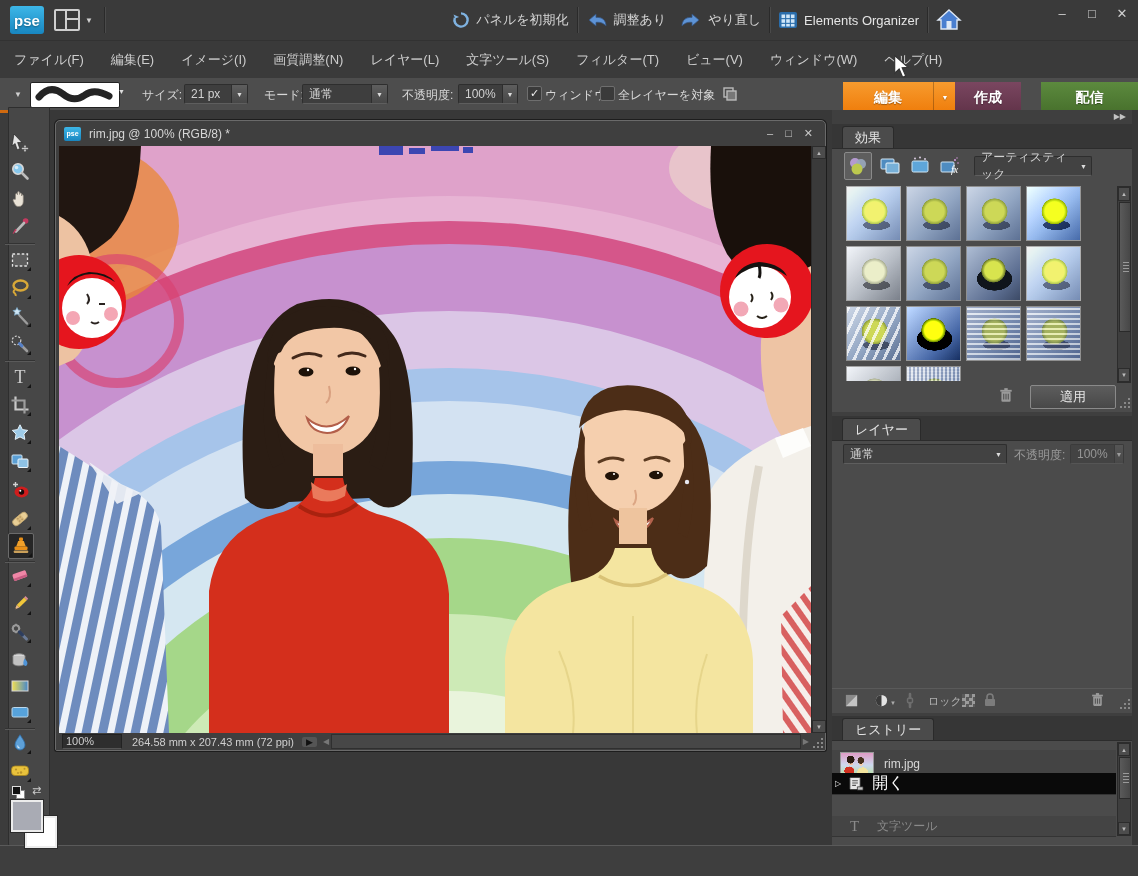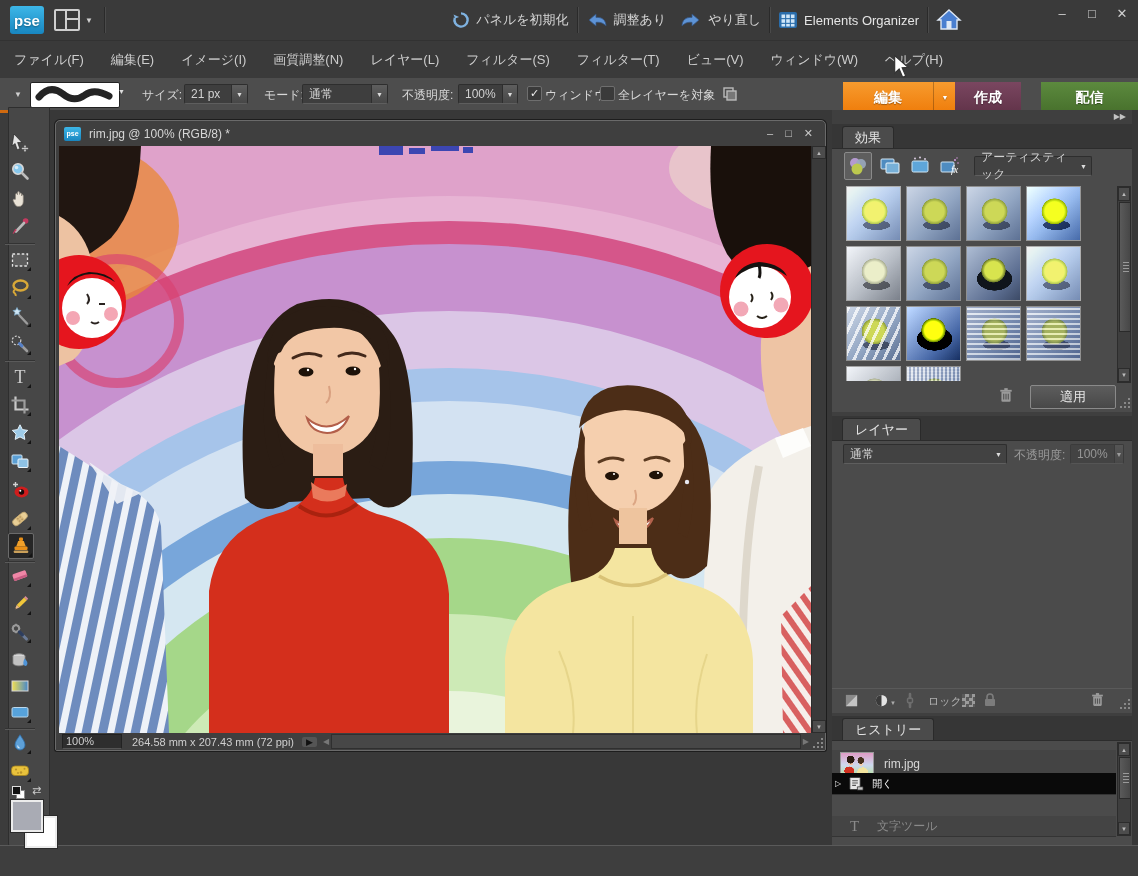--- a/index.html
+++ b/index.html
@@ -177,21 +177,21 @@
       <span>✕</span>
     </div>
   </div>
 
   <div id="menubar">
     <span>ファイル(F)</span>
     <span>編集(E)</span>
     <span>イメージ(I)</span>
     <span>画質調整(N)</span>
     <span>レイヤー(L)</span>
-    <span>フィルター(S)</span>
+    <span>文字ツール(S)</span>
     <span>フィルター(T)</span>
     <span>ビュー(V)</span>
     <span>ウィンドウ(W)</span>
     <span>ヘルプ(H)</span>
   </div>
 
   <div id="optionsbar">
     <span class="abs caret" style="left:14px;top:12px">▼</span>
     <div class="brush-prev">
       <svg width="86" height="22" viewBox="0 0 86 22">
@@ -704,21 +704,21 @@
       </div>
       <div class="hist-row sel" style="top:57px;height:21px">
         <span style="margin-left:3px;color:#e8e8e8;font-size:8px">▷</span>
         <svg style="margin-left:6px" width="17" height="17" viewBox="0 0 18 18">
             <rect x="3" y="2.5" width="11" height="13" rx="1" fill="#e8e8e8" stroke="#2a2a2a"></rect>
             <g stroke="#555" stroke-width="1.1">
               <path d="M5.5 6h6M5.5 8.5h6M5.5 11h4"></path>
             </g>
             <path d="M11 12.5h6v3.5h-6z" fill="#c8c8c8" stroke="#2a2a2a" stroke-width=".8"></path>
           </svg>
-        <span class="lbl" style="margin-left:8px;font-size:10px;color:#fff">開く</span>
+        <span class="lbl" style="margin-left:8px;font-size:16px;color:#fff">開く</span>
       </div>
       <div class="hist-row dis" style="top:100px;height:20px">
         <span style="margin-left:18px;width:14px;color:#8a8a8a;font-family:'Liberation Serif',serif;font-size:15px">T</span>
         <span class="lbl" style="margin-left:13px">文字ツール</span>
       </div>
       <div class="scrollstrip" style="left:285px;top:26px;height:94px">
         <div class="sbtn" style="top:0;height:13px">▲</div>
         <div class="sthumb" style="top:14px;height:40px">
             <div class="ridges" style="top:15px"></div>
           </div>

